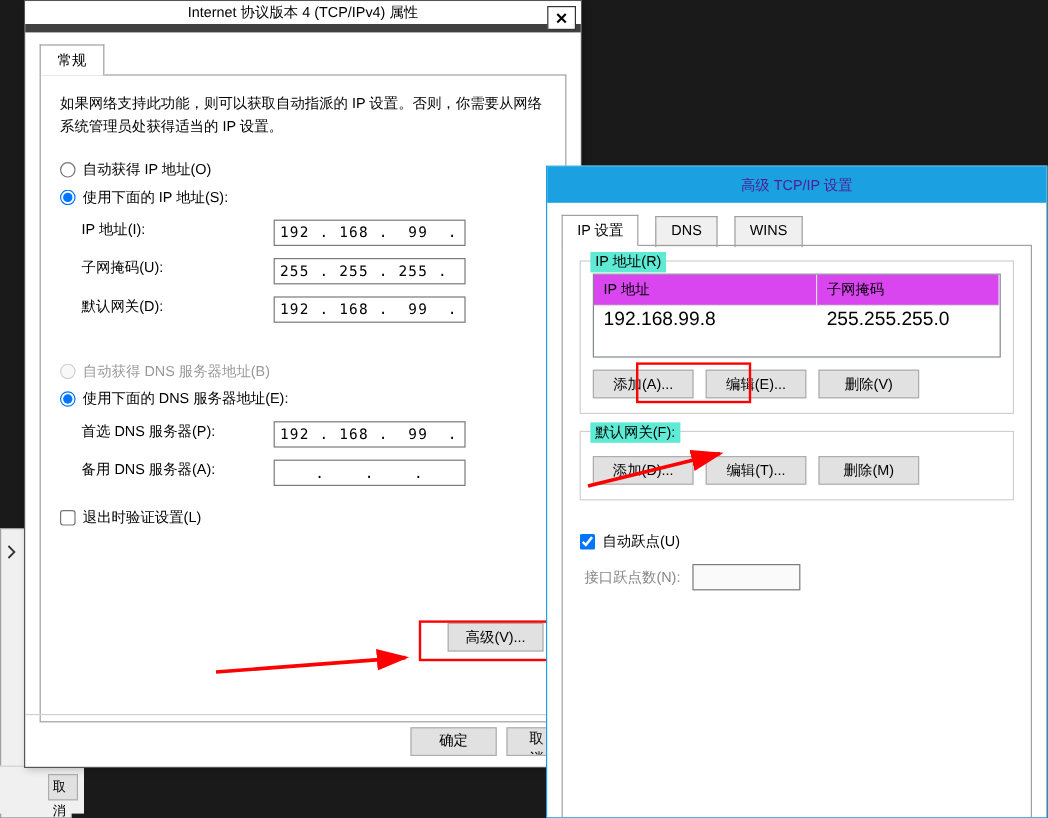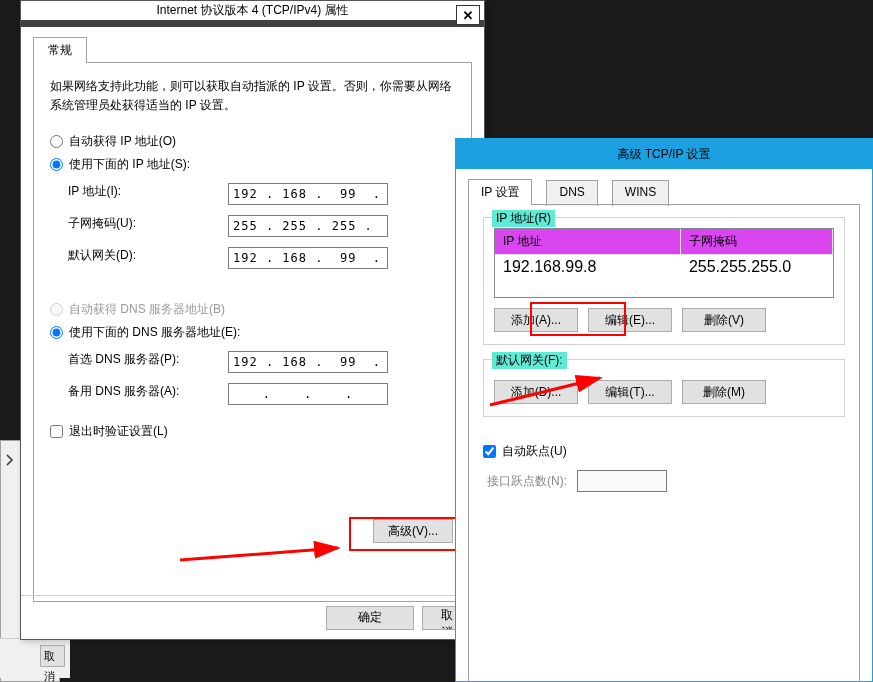--- a/index.html
+++ b/index.html
@@ -32,28 +32,28 @@
 
 .section-gap { height: 16px; }
 
 .checkbox-row { display: flex; align-items: center; margin-top: 18px; }
 .checkbox-row input { margin-right: 6px; }
 
 .adv-btn-wrap { position: absolute; right: 18px; bottom: 58px; }
 .btn { height: 24px; background: #e1e1e1; border: 1px solid #adadad; padding: 0 14px; font-size: 12px; cursor: pointer; font-family: inherit; }
 
 .dlg1-footer { position: absolute; left: 0; right: 0; bottom: 0; height: 44px; border-top: 1px solid #d0d0d0; display: flex; justify-content: flex-end; align-items: center; padding-right: 12px; gap: 8px; }
-.dlg1-footer .btn { width: 88px; text-align: center; }
+.dlg1-footer .btn { width: 72px; text-align: center; }
 
 .red-box1 { position: absolute; border: 2px solid #ff0000; pointer-events: none; }
 .red-box-adv { right: 12px; bottom: 50px; width: 110px; height: 34px; }
 
 
 .dialog2 { position: absolute; left: 455px; top: 138px; width: 418px; height: 544px; background: #fff; border: 1px solid #1ba1e2; }
-.titlebar2 { height: 30px; background: #1ba1e2; display: flex; align-items: center; justify-content: center; color: #000000; font-size: 12px; }
+.titlebar2 { height: 30px; background: #1ba1e2; display: flex; align-items: center; justify-content: center; color: #4c1d95; font-size: 12px; }
 .tab-area2 { margin: 10px 12px 0 12px; }
 .tab-strip2 { display: flex; gap: 15px; }
 .tab2 { padding: 4px 12px; background: #fff; border: 1px solid #a0a0a0; border-bottom: none; margin-right: -1px; position: relative; }
 .tab2.active { z-index: 2; background: #fff; }
 .tab2.inactive { background: #f0f0f0; top: 1px; }
 .tab-body2 { border: 1px solid #a0a0a0; margin-top: -1px; padding: 12px 14px; height: 480px; position: relative; }
 
 .group-box { border: 1px solid #d0d0d0; padding: 10px 10px 12px 10px; margin-bottom: 14px; position: relative; }
 .group-title { position: absolute; top: -8px; left: 8px; background: #5eead4; padding: 0 4px; font-size: 12px; }
 

